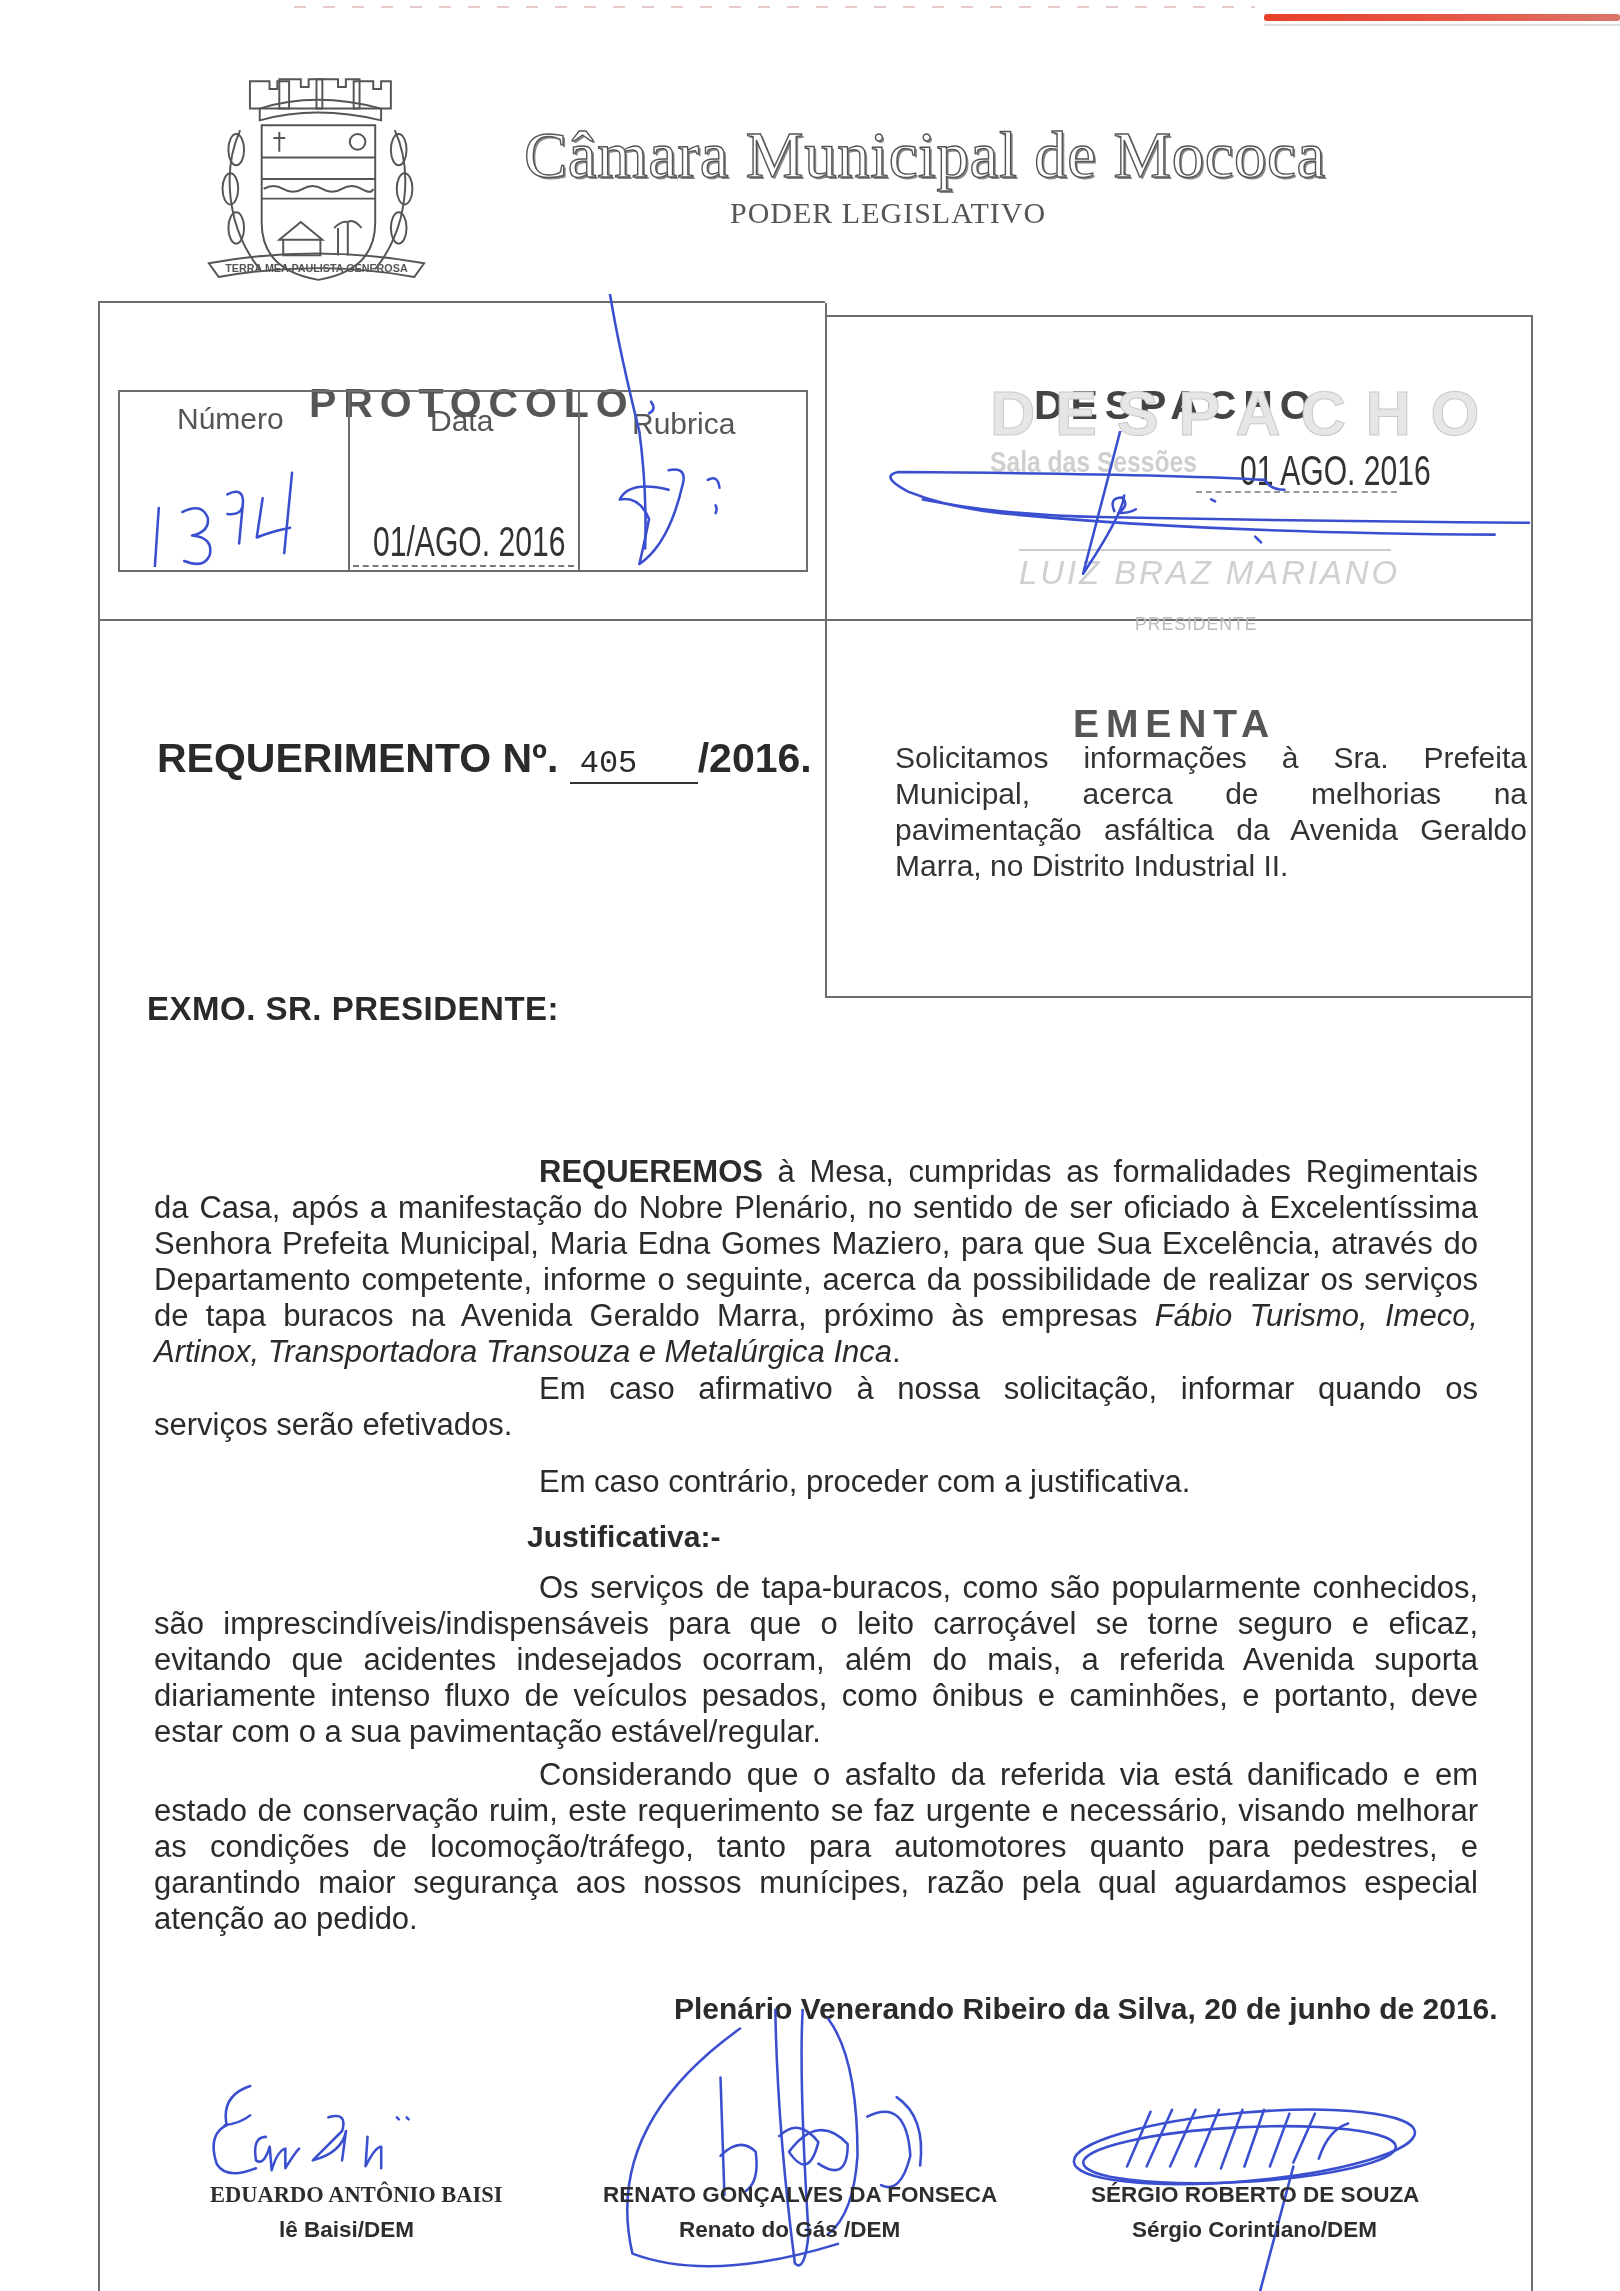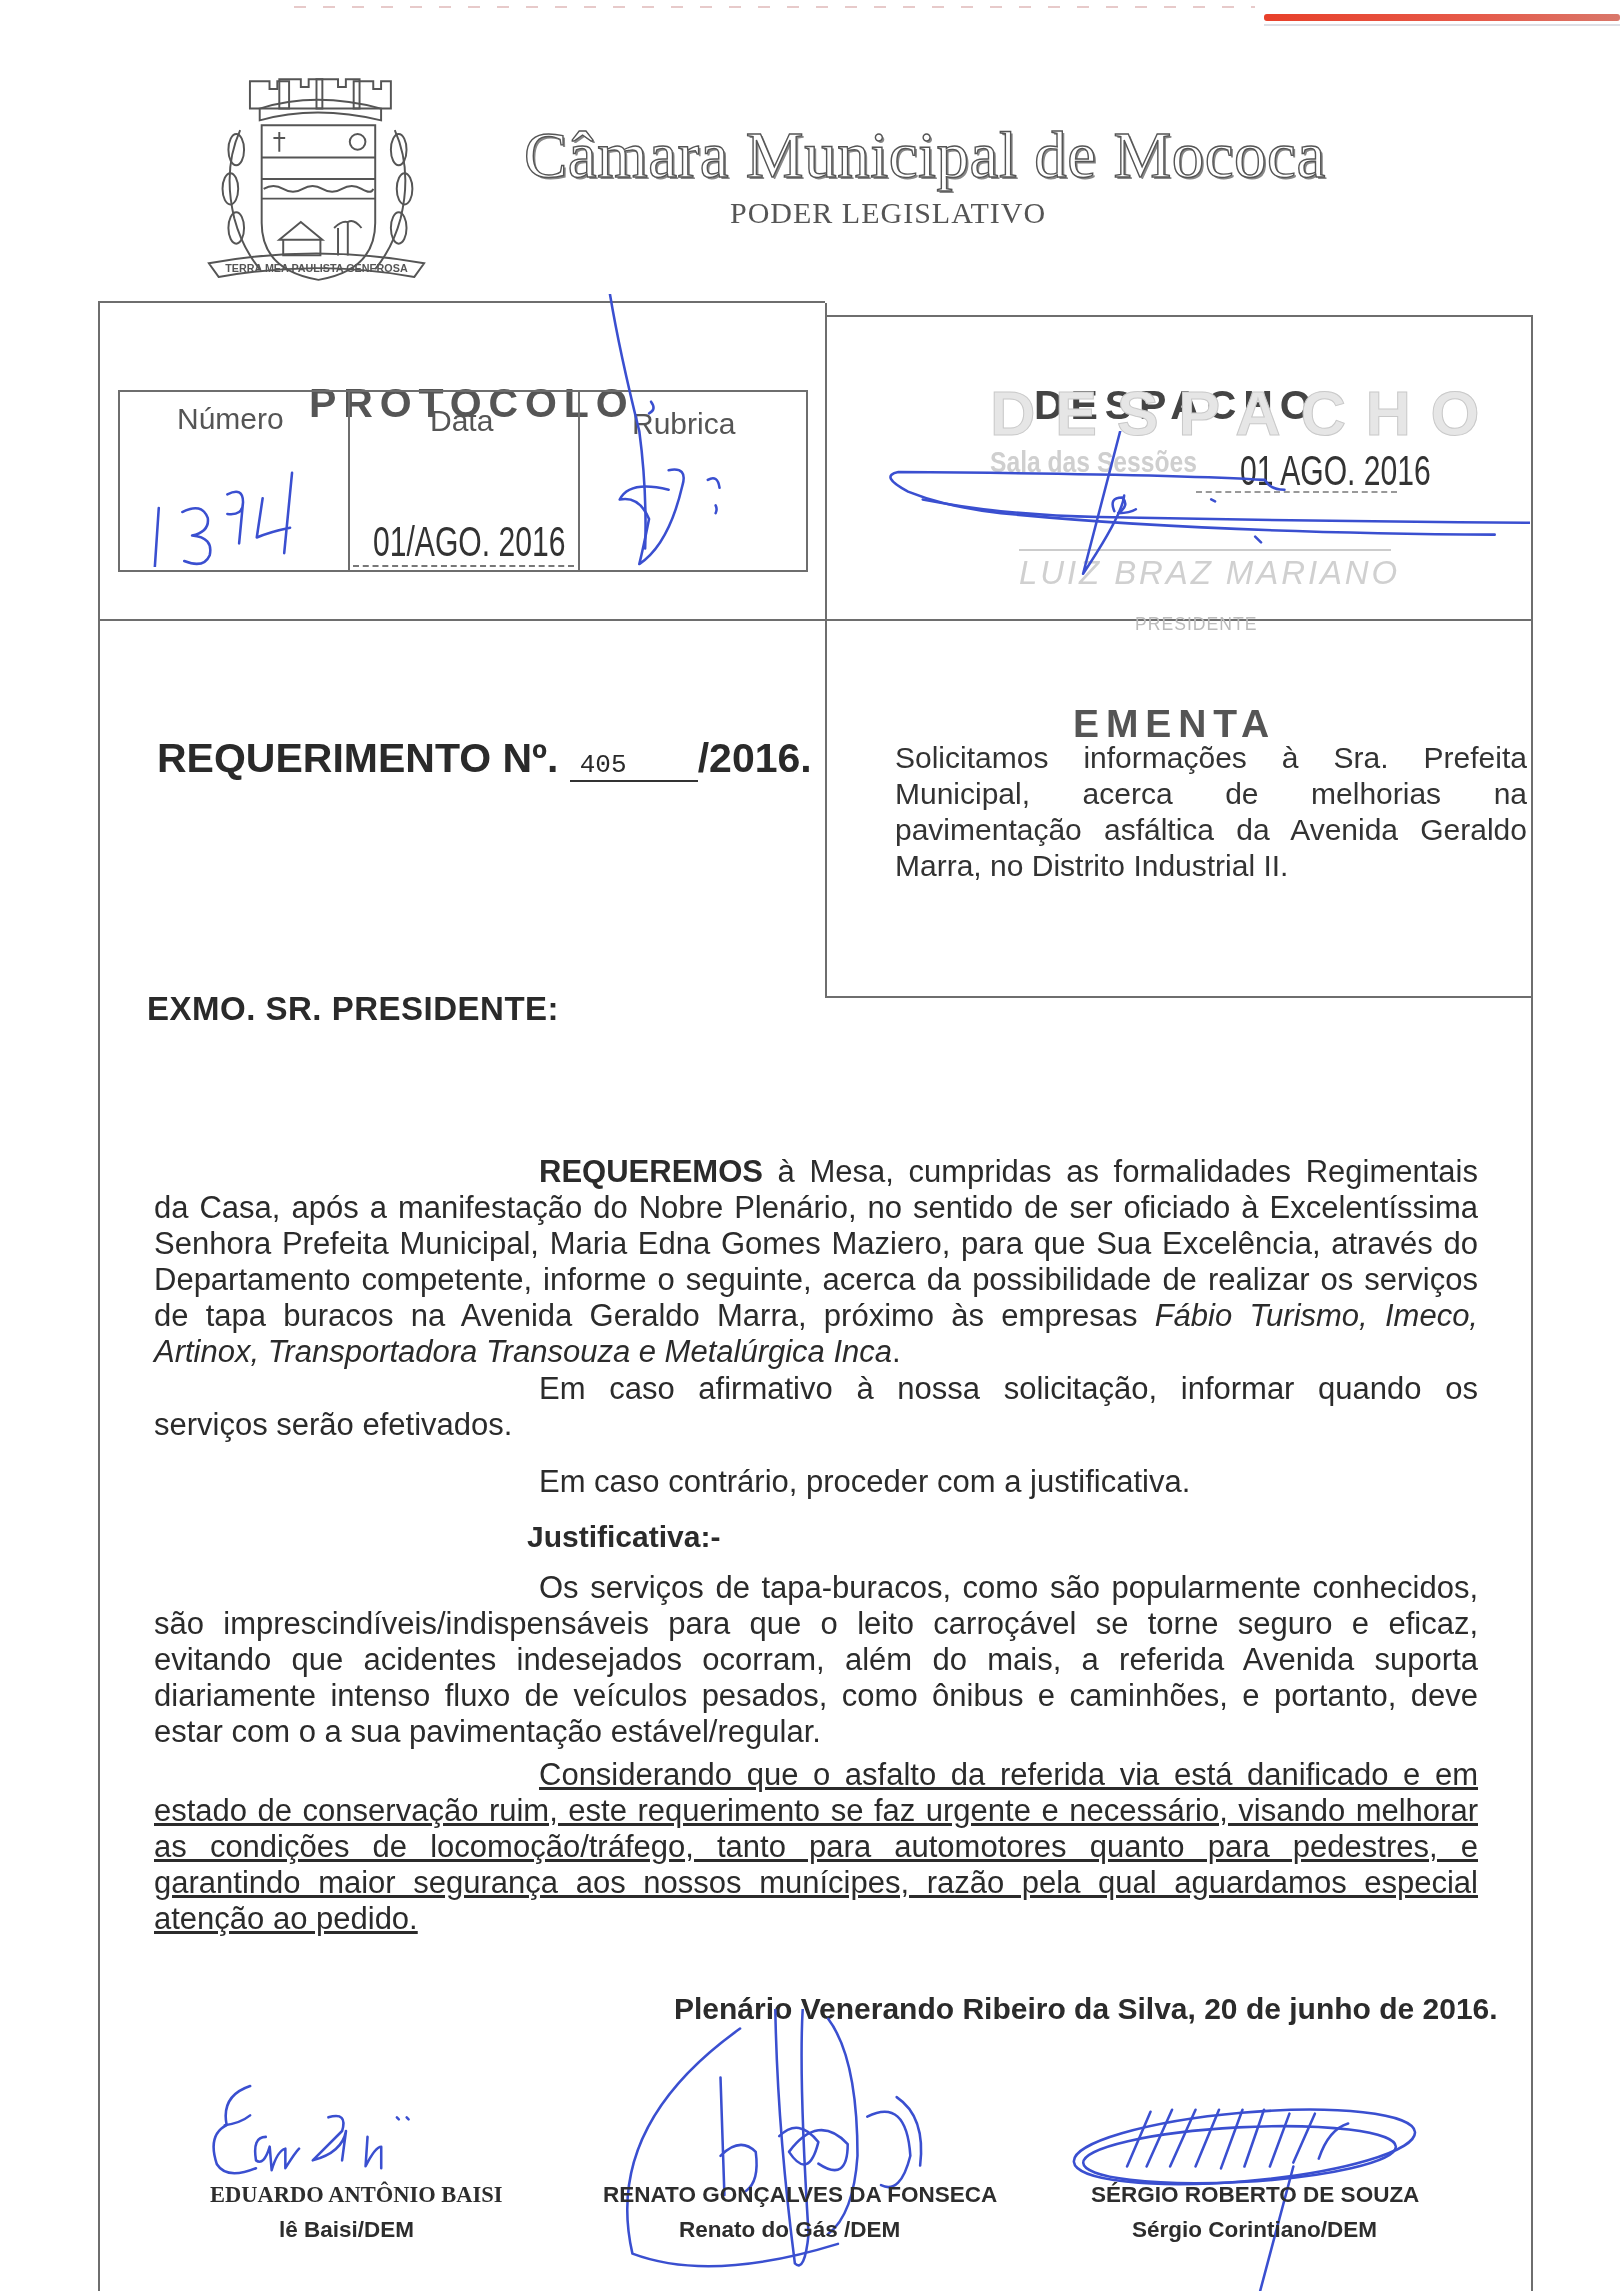--- a/index.html
+++ b/index.html
@@ -29,21 +29,21 @@
   .cell-label { font-size:30px; color:#555; white-space:nowrap; }
   .aprovado { left:990px; top:377px; font-size:63px; letter-spacing:19.6px; color:#e6e6e6;
               -webkit-text-stroke:1px #c9c9c9; white-space:nowrap; font-weight:bold; }
   .sala { left:990px; top:446px; font-size:29px; color:#cfcfcf; font-weight:bold; white-space:nowrap; transform:scaleX(.85); transform-origin:left; }
   .stamp-date { font-size:33px; color:#333; white-space:nowrap; transform:scaleX(.7); transform-origin:left; font-family:"Liberation Sans Narrow","Liberation Sans", sans-serif; }
   .luiz { left:1019px; top:554px; font-size:33px; font-style:italic; color:#d0d0d0; letter-spacing:2.9px; white-space:nowrap; }
   .presidente { left:1135px; top:586px; font-size:17.6px; color:#bbb; letter-spacing:1px;margin-top:28px; }
 
   .req-title { left:157px; top:735px; font-size:41px; font-weight:bold; color:#2a2a2a; white-space:nowrap; }
   .req-num { display:inline-block; width:118px; border-bottom:2.9px solid #333; text-align:left; padding-left:9.8px;
-             font-family:"Liberation Mono", monospace; font-weight:normal; font-size:26px; vertical-align:baseline; }
+             font-family:"Liberation Mono", monospace; font-weight:normal; font-size:32px; vertical-align:baseline; }
 
   .ementa-text { left:895px; top:740px; width:632px; font-size:30px; line-height:36px; text-align:justify;
                  color:#333; text-align-last:left; }
   .exmo { left:147px; top:990px; font-size:33px; font-weight:bold; color:#2a2a2a; white-space:nowrap; letter-spacing:0.5px; }
 
   .body-block { left:142px; width:1348px; font-size:31px; line-height:36px; color:#2b2b2b; text-align:justify; }
   .body-block p { margin:12px; }
   .indent { text-indent:385px; }
   .ital { font-style:italic; }
   .bold { font-weight:bold; }
@@ -163,21 +163,21 @@
 <div class="abs body-block" style="top:1359px;">
   <p class="indent">Em caso afirmativo à nossa solicitação, informar quando os serviços serão efetivados.</p>
 </div>
 <div class="abs body-block" style="top:1452px;">
   <p class="indent">Em caso contrário, proceder com a justificativa.</p>
 </div>
 <div class="abs justif" style="top:1520px;">Justificativa:-</div>
 <div class="abs body-block" style="top:1558px;">
   <p class="indent">Os serviços de tapa-buracos, como são popularmente conhecidos, são imprescindíveis/indispensáveis para que o leito carroçável se torne seguro e eficaz, evitando que acidentes indesejados ocorram, além do mais, a referida Avenida suporta diariamente intenso fluxo de veículos pesados, como ônibus e caminhões, e portanto, deve estar com o a sua pavimentação estável/regular.</p>
 </div>
-<div class="abs body-block" style="top:1745px;text-decoration:underline;">
+<div class="abs body-block" style="top:1745px;">
   <p class="indent">Considerando que o asfalto da referida via está danificado e em estado de conservação ruim, este requerimento se faz urgente e necessário, visando melhorar as condições de locomoção/tráfego, tanto para automotores quanto para pedestres, e garantindo maior segurança aos nossos munícipes, razão pela qual aguardamos especial atenção ao pedido.</p>
 </div>
 
 <div class="abs place-date">Plenário Venerando Ribeiro da Silva, 20 de junho de 2016.</div>
 
 <svg class="abs ink" style="left:211px;top:2078px;" width="225" height="108" viewBox="0 0 230 110">
   <path d="M40 8 q-30 10 -24 40 q-20 10 -10 40 q10 16 40 4"></path>
   <path d="M14 48 q16 -2 26 -10"></path>
   <path d="M56 60 q-14 0 -10 24 q8 6 14 -14 l2 24 q6 -20 14 -22 l0 20 q10 -16 14 -20"></path>
   <path d="M120 40 q20 -6 14 14 q-20 20 -30 30 q30 -8 34 -30 l-4 30"></path>

